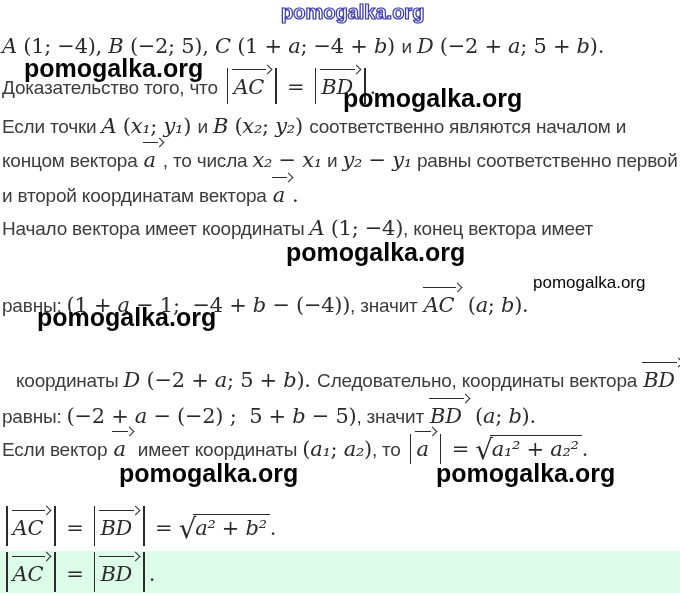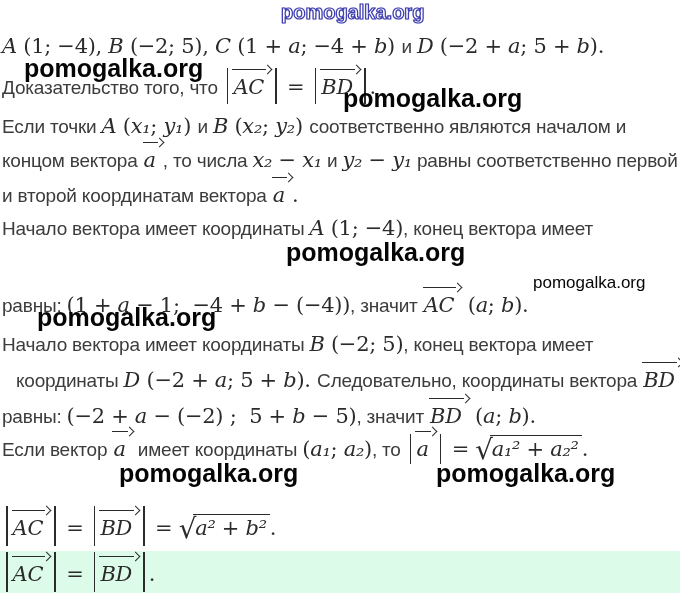--- a/index.html
+++ b/index.html
@@ -47,21 +47,20 @@
 
 <div class="doc" style="background: rgb(255, 255, 255);">
   <div class="band" style="top: 551px; height: 42px; background: rgb(220, 251, 233);"></div>
 <div class="line" style="top: 34px; left: 2px;"><span class="seg-i">A</span><span class="seg-m"> (1; −4), </span><span class="seg-i">B</span><span class="seg-m"> (−2; 5), </span><span class="seg-i">C</span><span class="seg-m"> (1 + </span><span class="seg-i">a</span><span class="seg-m">; −4 + </span><span class="seg-i">b</span><span class="seg-m">) </span><span class="seg-s">и </span><span class="seg-i">D</span><span class="seg-m"> (−2 + </span><span class="seg-i">a</span><span class="seg-m">; 5 + </span><span class="seg-i">b</span><span class="seg-m">).</span></div>
     <div class="line" style="top: 68px; left: 2px;"><span class="seg-s">Доказательство того, что </span><span class="vbar" style="height: 36px; vertical-align: -10px;"></span><span class="seg-v">AC</span><span class="vbar" style="height: 36px; vertical-align: -10px;"></span><span class="seg-m"> = </span><span class="vbar" style="height: 36px; vertical-align: -10px;"></span><span class="seg-v">BD</span><span class="vbar" style="height: 36px; vertical-align: -10px;"></span><span class="seg-m">.</span></div>
     <div class="line" style="top: 114px; left: 2px;"><span class="seg-s">Если точки </span><span class="seg-i">A</span><span class="seg-m"> (</span><span class="seg-i">x₁</span><span class="seg-m">; </span><span class="seg-i">y₁</span><span class="seg-m">) </span><span class="seg-s">и </span><span class="seg-i">B</span><span class="seg-m"> (</span><span class="seg-i">x₂</span><span class="seg-m">; </span><span class="seg-i">y₂</span><span class="seg-m">) </span><span class="seg-s">соответственно являются началом и</span></div>
     <div class="line" style="top: 148px; left: 2px;"><span class="seg-s">концом вектора </span><span class="seg-v">a</span><span class="seg-s">, то числа </span><span class="seg-i">x₂</span><span class="seg-m"> − </span><span class="seg-i">x₁</span><span class="seg-s"> и </span><span class="seg-i">y₂</span><span class="seg-m"> − </span><span class="seg-i">y₁</span><span class="seg-s"> равны соответственно первой</span></div>
     <div class="line" style="top: 183px; left: 2px; text-align: center;"><span class="seg-s">и второй координатам вектора </span><span class="seg-v">a</span><span class="seg-m">.</span></div>
     <div class="line" style="top: 216px; left: 2px;"><span class="seg-s">Начало вектора имеет координаты </span><span class="seg-i">A</span><span class="seg-m"> (1; −4)</span><span class="seg-s">, конец вектора имеет</span></div>
     <div class="line" style="top: 293px; left: 2px;"><span class="seg-s">равны: </span><span class="seg-m">(1 + </span><span class="seg-i">a</span><span class="seg-m"> − 1;  −4 + </span><span class="seg-i">b</span><span class="seg-m"> − (−4))</span><span class="seg-s">, значит </span><span class="seg-v">AC</span><span class="seg-m"> (</span><span class="seg-i">a</span><span class="seg-m">; </span><span class="seg-i">b</span><span class="seg-m">).</span></div>
-    <div class="line" style="top: 332px; left: 2px;"><span class="seg-s">Начало вектора имеет координаты </span><span class="seg-i">B</span><span class="seg-m"> (−2; 5)</span><span class="seg-s">, конец вектора имеет</span></div>
     <div class="line" style="top: 368px; left: 16px;"><span class="seg-s">координаты </span><span class="seg-i">D</span><span class="seg-m"> (−2 + </span><span class="seg-i">a</span><span class="seg-m">; 5 + </span><span class="seg-i">b</span><span class="seg-m">). </span><span class="seg-s">Следовательно, координаты вектора </span><span class="seg-v">BD</span></div>
     <div class="line" style="top: 404px; left: 2px;"><span class="seg-s">равны: </span><span class="seg-m">(−2 + </span><span class="seg-i">a</span><span class="seg-m"> − (−2) ;  5 + </span><span class="seg-i">b</span><span class="seg-m"> − 5)</span><span class="seg-s">, значит </span><span class="seg-v">BD</span><span class="seg-m"> (</span><span class="seg-i">a</span><span class="seg-m">; </span><span class="seg-i">b</span><span class="seg-m">).</span></div>
     <div class="line" style="top: 434px; left: 2px;"><span class="seg-s">Если вектор </span><span class="seg-v">a</span><span class="seg-s"> имеет координаты </span><span class="seg-m">(</span><span class="seg-i">a₁</span><span class="seg-m">; </span><span class="seg-i">a₂</span><span class="seg-m">)</span><span class="seg-s">, то </span><span class="vbar" style="height: 30px; vertical-align: -8px;"></span><span class="seg-v">a</span><span class="vbar" style="height: 30px; vertical-align: -8px;"></span><span class="seg-m"> = </span><span class="sqrt"><span class="sign">√</span><span class="rad">a₁² + a₂²</span></span><span class="seg-m">.</span></div>
     <div class="line" style="top: 506px; left: 2px;"><span class="vbar" style="height: 40px; vertical-align: -11px;"></span><span class="seg-v">AC</span><span class="vbar" style="height: 40px; vertical-align: -11px;"></span><span class="seg-m"> = </span><span class="vbar" style="height: 40px; vertical-align: -11px;"></span><span class="seg-v">BD</span><span class="vbar" style="height: 40px; vertical-align: -11px;"></span><span class="seg-m"> = </span><span class="sqrt"><span class="sign">√</span><span class="rad">a² + b²</span></span><span class="seg-m">.</span></div>
     <div class="line" style="top: 552px; left: 2px;"><span class="vbar" style="height: 40px; vertical-align: -11px;"></span><span class="seg-v">AC</span><span class="vbar" style="height: 40px; vertical-align: -11px;"></span><span class="seg-m"> = </span><span class="vbar" style="height: 40px; vertical-align: -11px;"></span><span class="seg-v">BD</span><span class="vbar" style="height: 40px; vertical-align: -11px;"></span><span class="seg-m">.</span></div>
     <div class="wm wm-outline" style="left: 281px; top: 2px; font-size: 20px;">pomogalka.org</div>
     <div class="wm wm-bold" style="left: 24px; top: 56px; font-size: 25px;">pomogalka.org</div>
     <div class="wm wm-bold" style="left: 343px; top: 86px; font-size: 25px;">pomogalka.org</div>
     <div class="wm wm-bold" style="left: 286px; top: 240px; font-size: 25px;">pomogalka.org</div>
     <div class="wm wm-plain" style="left: 533px; top: 274px; font-size: 17px;">pomogalka.org</div>

